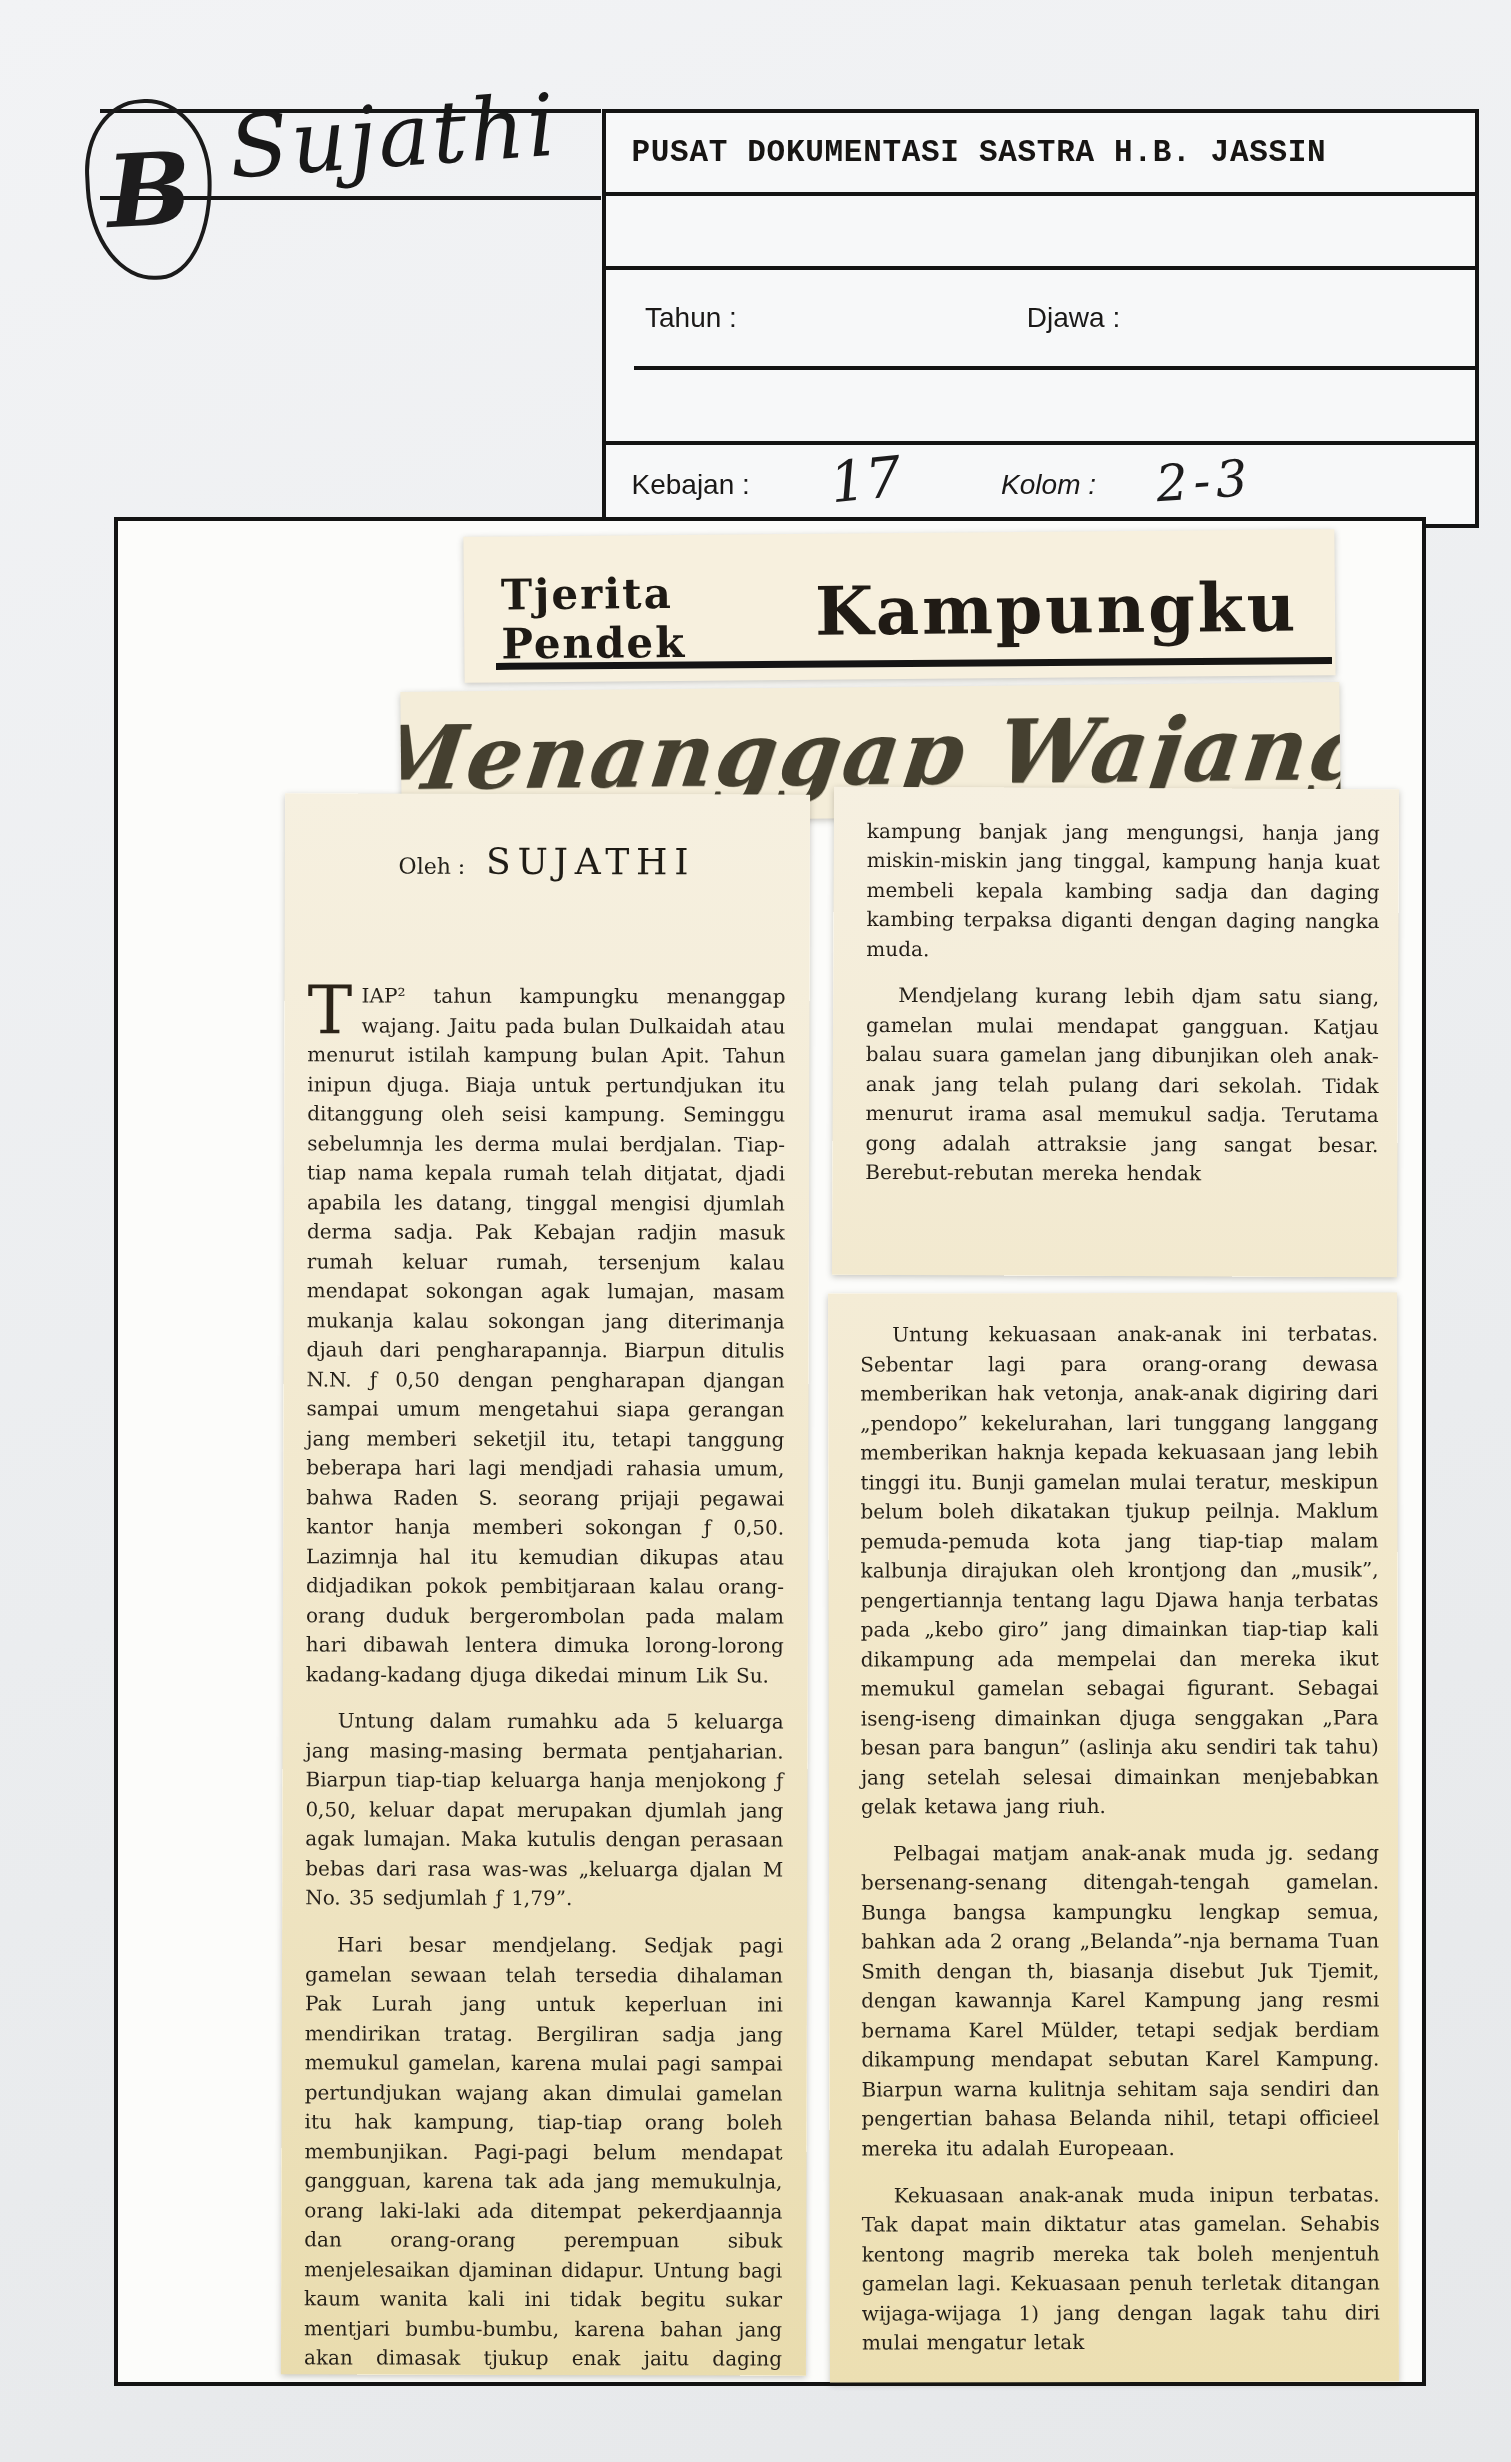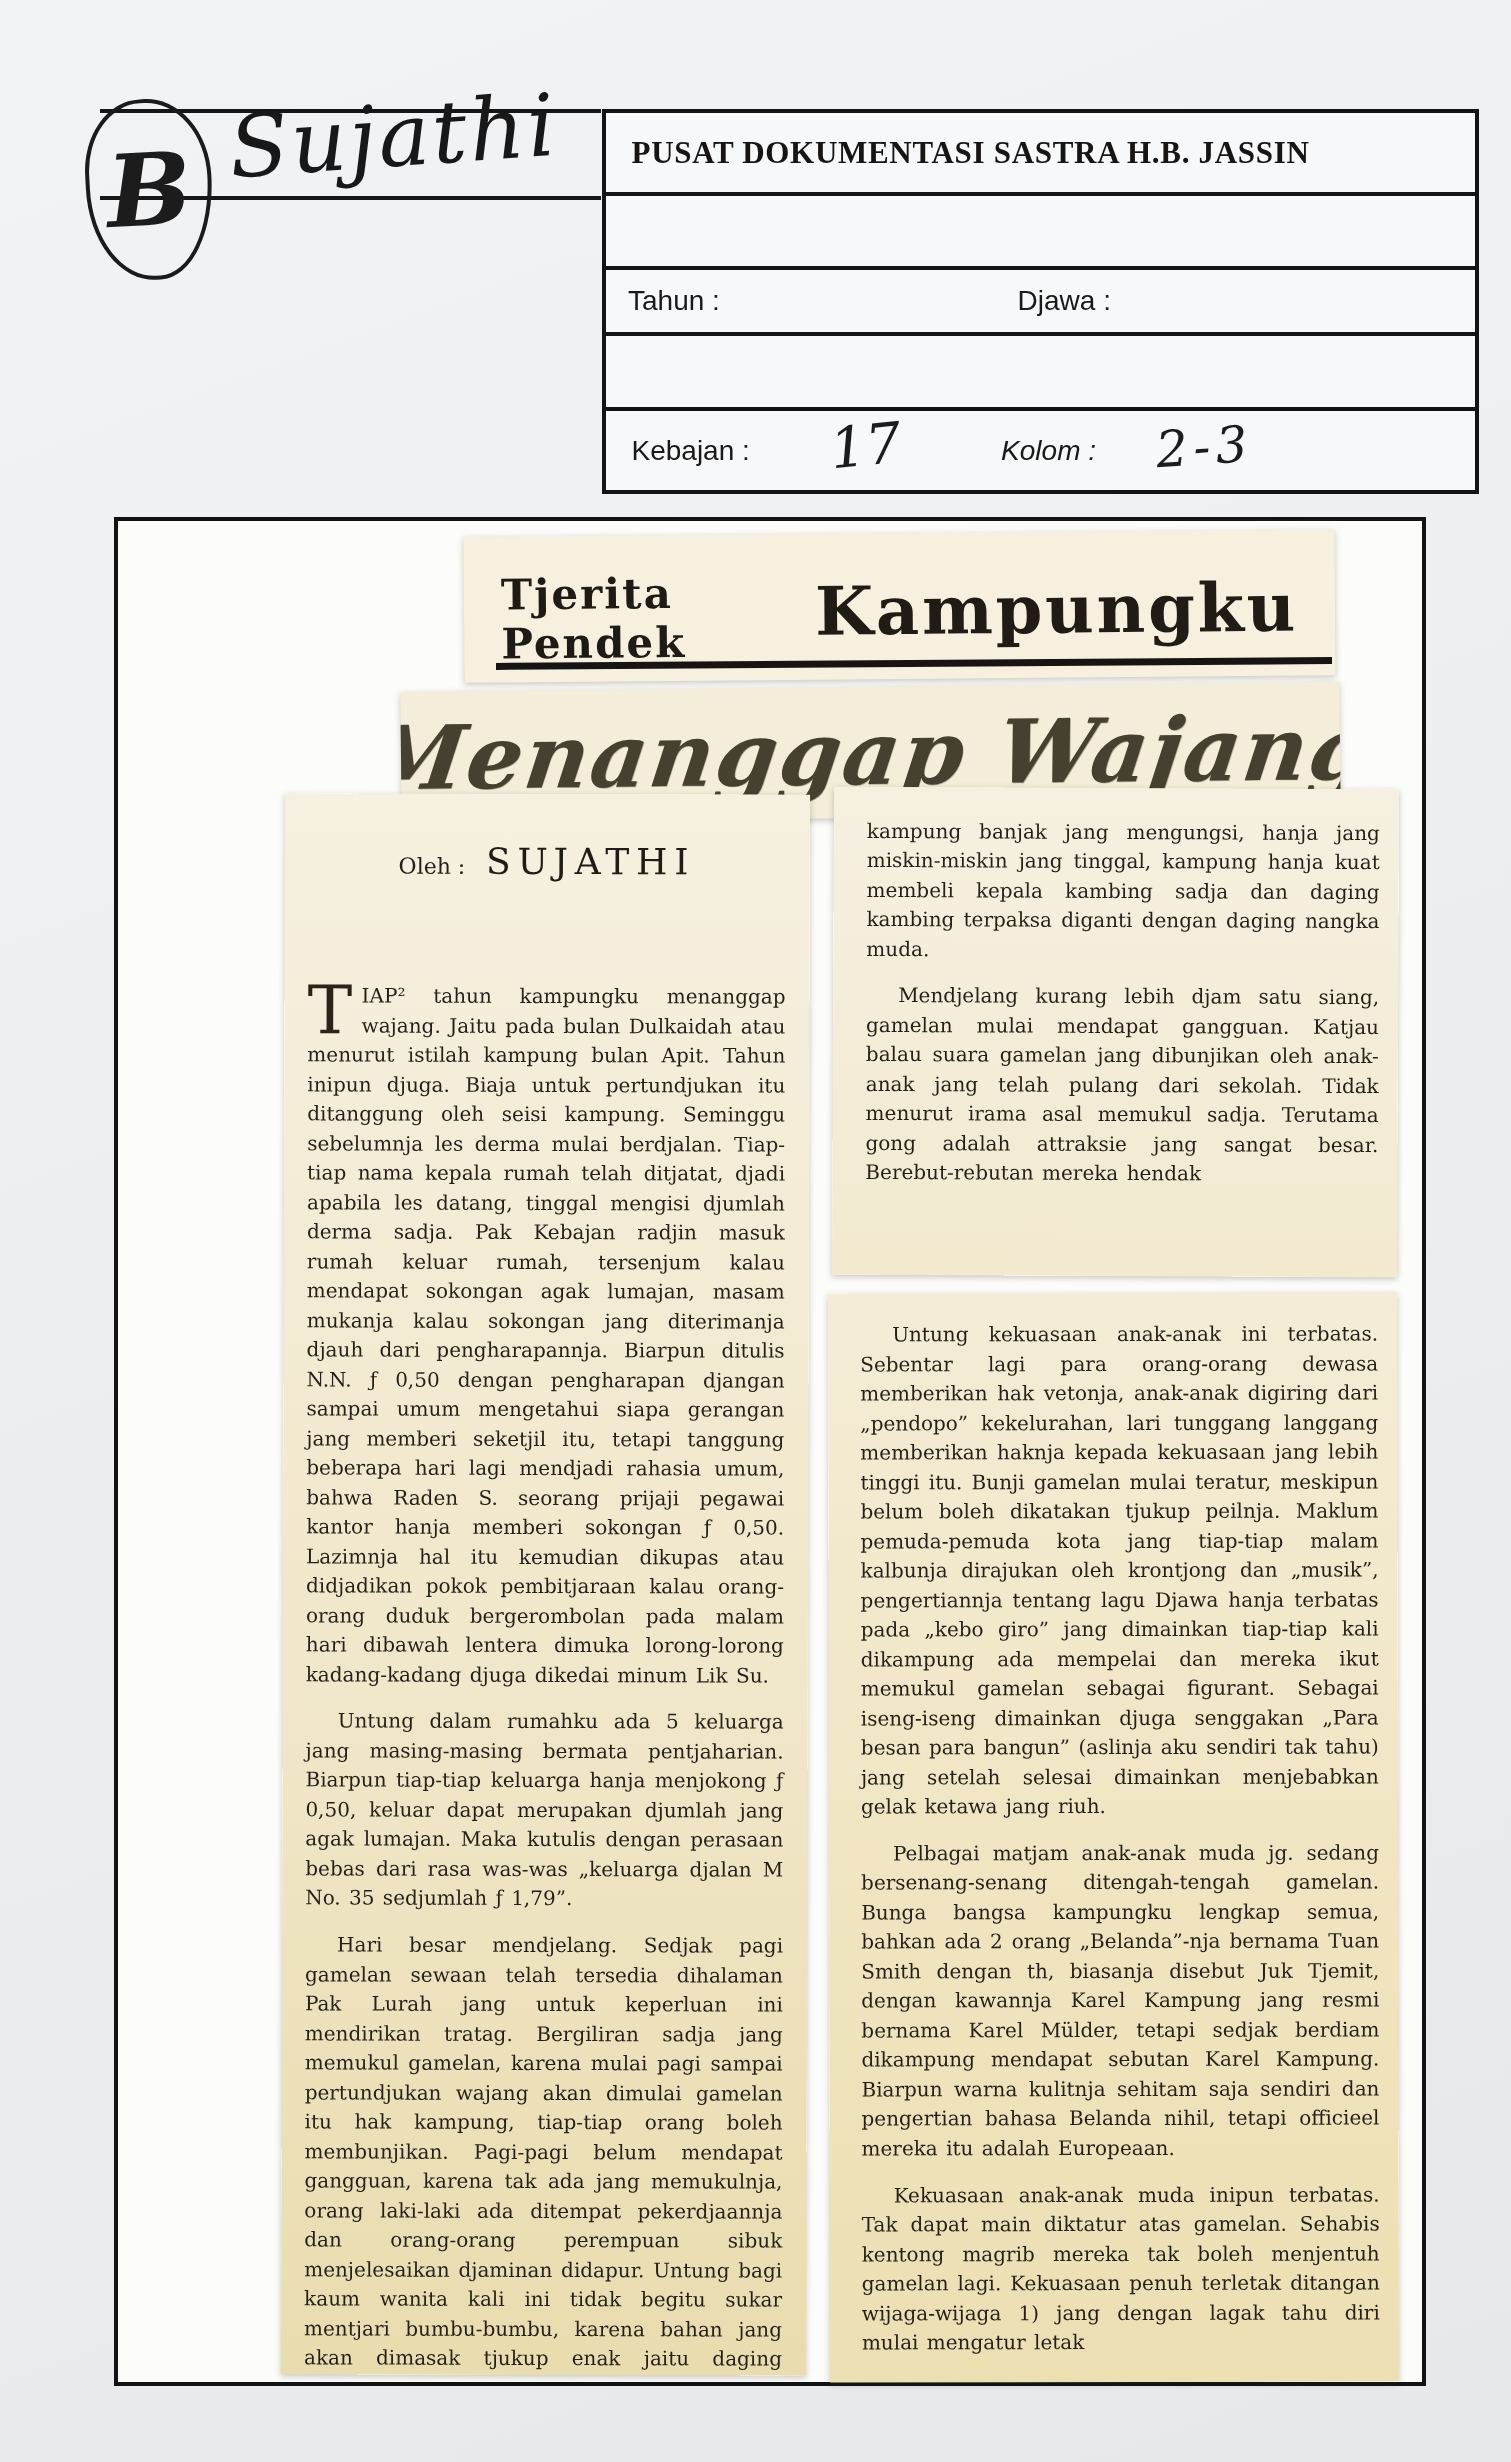--- a/index.html
+++ b/index.html
@@ -15,24 +15,24 @@
     border-top:4px solid #161616; border-bottom:4px solid #161616;
   }
   .form-table {
     position:absolute; left:602px; top:109px; width:869px;
     border:4px solid #141414; background:#f7f8f9;
   }
   .form-row { border-bottom:4px solid #141414; display:flex; align-items:center; box-sizing:border-box; }
   .form-row:last-child { border-bottom:none; }
   .fr1 { height:83px; padding-left:25.5px; }
   .fr2 { height:74px; }
-  .fr3 { height:66px; padding-left:22px; }
+  .fr3 { height:100px; padding-left:11px;margin-left:28px; }
   .fr4 { height:75px; }
   .fr5 { height:79px; padding-left:25.5px; position:relative; }
-  .org-title { font-family:Liberation Serif, serif; font-weight:bold; font-size:31px; letter-spacing:0.7px; color:#171513; }
+  .org-title { font-family:Liberation Mono, monospace; font-weight:bold; font-size:31px; letter-spacing:0.7px; color:#171513; }
   .form-label { font-family:"Liberation Sans", sans-serif; font-size:28px; color:#1b1918; }
   .cell-l { width:46%; }
   .hand { font-family:"DejaVu Serif", serif; font-style:italic; color:#1d1c1d; }
   .hw-halaman { font-size:56px; transform:rotate(-6deg); display:inline-block; margin-left:80px; margin-top:-9.4px; }
   .hw-kolom   { font-size:50px; transform:rotate(-4deg); display:inline-block; margin-left:60px;  margin-top:-6.7px; letter-spacing:5.4px;}
   
   .hw-initial {
     position:absolute; left:86px; top:99px; width:118px; height:173px;
     border:4.7px solid #1b1b1b; border-radius:48% 52% 46% 54% / 42% 46% 58% 54%;
     display:flex; align-items:center; justify-content:center;

